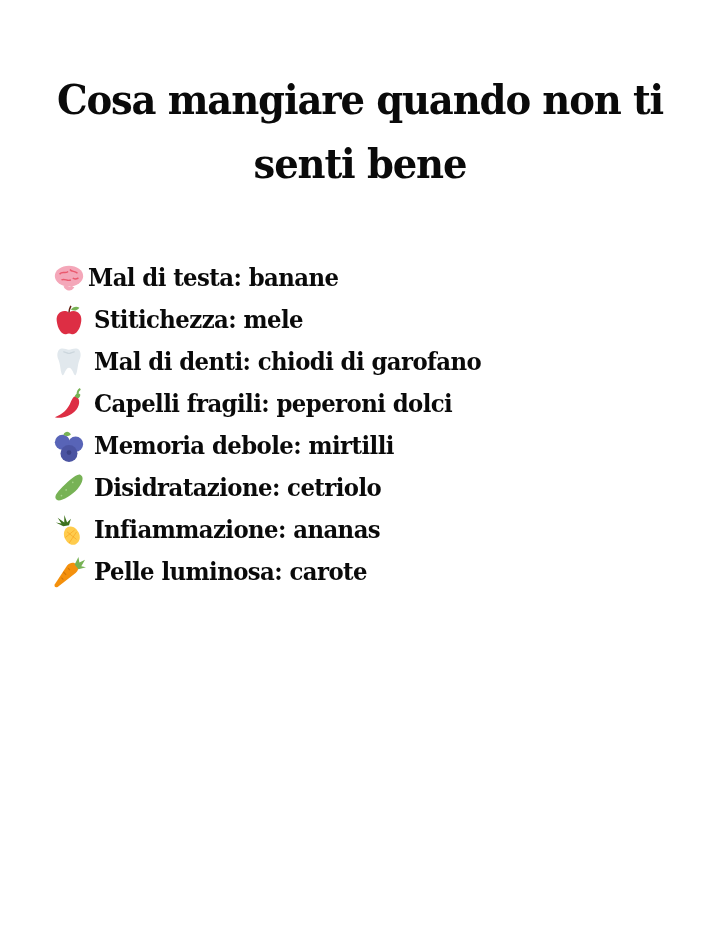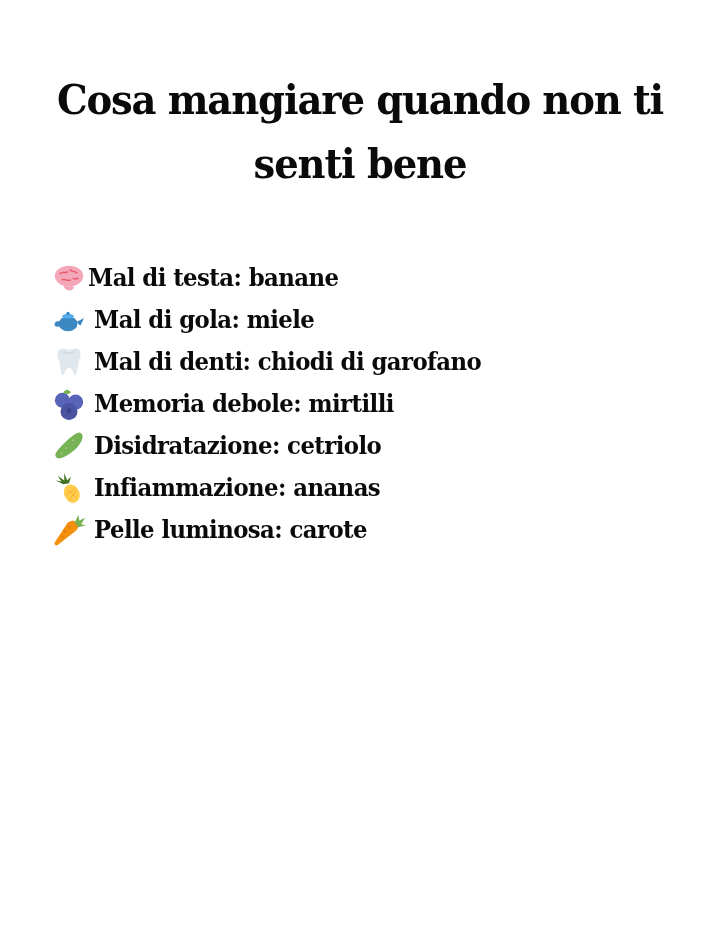--- a/index.html
+++ b/index.html
@@ -41,37 +41,45 @@
           <ellipse cx="18" cy="16" rx="15" ry="11" fill="#f4a7b9"></ellipse>
           <path d="M8 14c3-4 6 0 9-3M19 9c2 3 5 1 8 4M10 20c4-2 6 2 10 0M22 18c2 2 4 1 6 0" stroke="#ea596e" stroke-width="1.5" fill="none"></path>
           <path d="M14 26c2 4 6 4 8 1" stroke="#f4a7b9" stroke-width="4" fill="none"></path>
         </svg>
     </span>
     <span class="txt">Mal di testa: banane</span>
   </li>
   <li class="item">
     <span class="emo">
       <svg viewBox="0 0 36 36">
-          <ellipse cx="17" cy="22" rx="10" ry="8" fill="#3b88c3"></ellipse>
-          <path d="M8 20c-4-2-6 2-5 4 2 2 4 1 5 0z" fill="#3b88c3"></path>
-          <path d="M26 20l8-4-4 8z" fill="#3b88c3"></path>
-          <ellipse cx="17" cy="14" rx="6" ry="2.5" fill="#55acee"></ellipse>
-          <circle cx="17" cy="11" r="1.8" fill="#3b88c3"></circle>
+          <path d="M18 10c-6-4-14 0-13 9 1 9 6 15 10 14 2-1 4-1 6 0 4 1 9-5 10-14 1-9-7-13-13-9z" fill="#dd2e44"></path>
+          <path d="M18 10c0-3 1-5 2-7" stroke="#662113" stroke-width="1.6" fill="none"></path>
+          <path d="M20 7c2-3 6-4 9-2-2 3-6 4-9 2z" fill="#77b255"></path>
         </svg>
     </span>
-    <span class="txt">Mal di gola: miele</span>
+    <span class="txt">Stitichezza: mele</span>
   </li>
   <li class="item">
     <span class="emo">
       <svg viewBox="0 0 36 36">
           <path d="M9 4c4-1 6 1 9 1s5-2 9-1c4 2 4 8 2 12-2 5-2 14-4 16-2 1-3-8-7-8s-5 9-7 8c-2-2-2-11-4-16-2-4-2-10 2-12z" fill="#e1e8ed"></path>
           <path d="M12 7c3 1 5 2 6 2s3-1 6-2" stroke="#ccd6dd" stroke-width="1.2" fill="none"></path>
         </svg>
     </span>
     <span class="txt">Mal di denti: chiodi di garofano</span>
+  </li>
+  <li class="item">
+    <span class="emo">
+      <svg viewBox="0 0 36 36">
+          <path d="M26 10c4 3 4 10-2 16-5 5-14 8-21 6 8-3 13-8 16-14 2-5 4-9 7-8z" fill="#dd2e44"></path>
+          <path d="M24 10c1-3 4-4 6-2 0 2-1 4-3 4z" fill="#77b255"></path>
+          <path d="M27 8c0-3 1-5 3-6" stroke="#77b255" stroke-width="2" fill="none"></path>
+        </svg>
+    </span>
+    <span class="txt">Capelli fragili: peperoni dolci</span>
   </li>
   <li class="item">
     <span class="emo">
       <svg viewBox="0 0 36 36">
           <circle cx="11" cy="14" r="8" fill="#5864b7"></circle>
           <circle cx="25" cy="16" r="8" fill="#5864b7"></circle>
           <circle cx="18" cy="26" r="9" fill="#4b54a2"></circle>
           <circle cx="18" cy="25" r="2.5" fill="#3b4287"></circle>
           <path d="M12 6c2-4 6-4 8 0-3 2-5 2-8 0z" fill="#77b255"></path>
         </svg>

